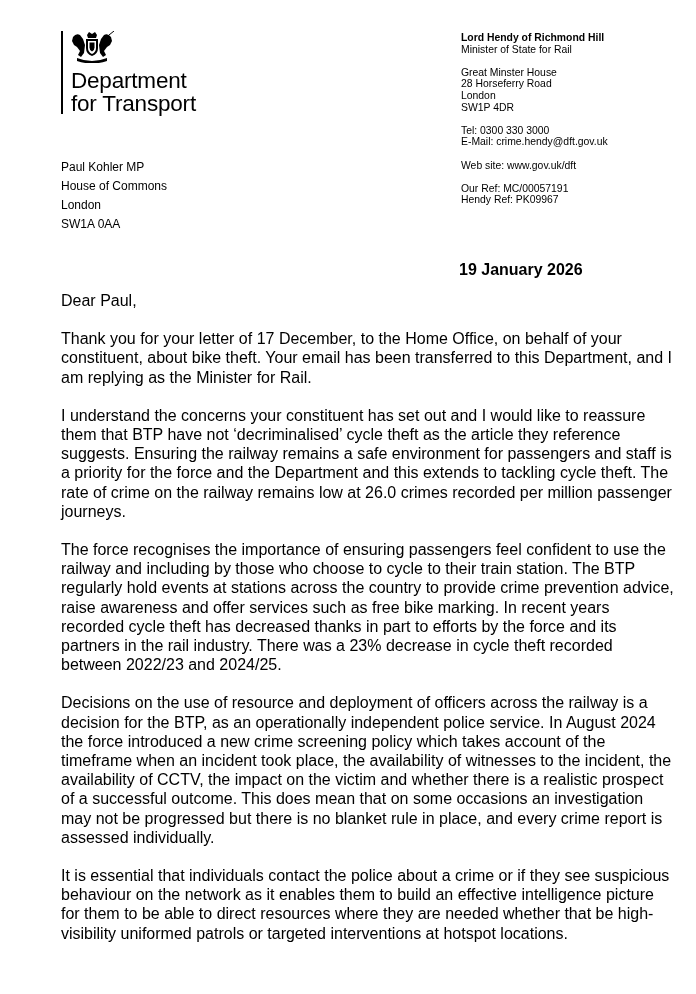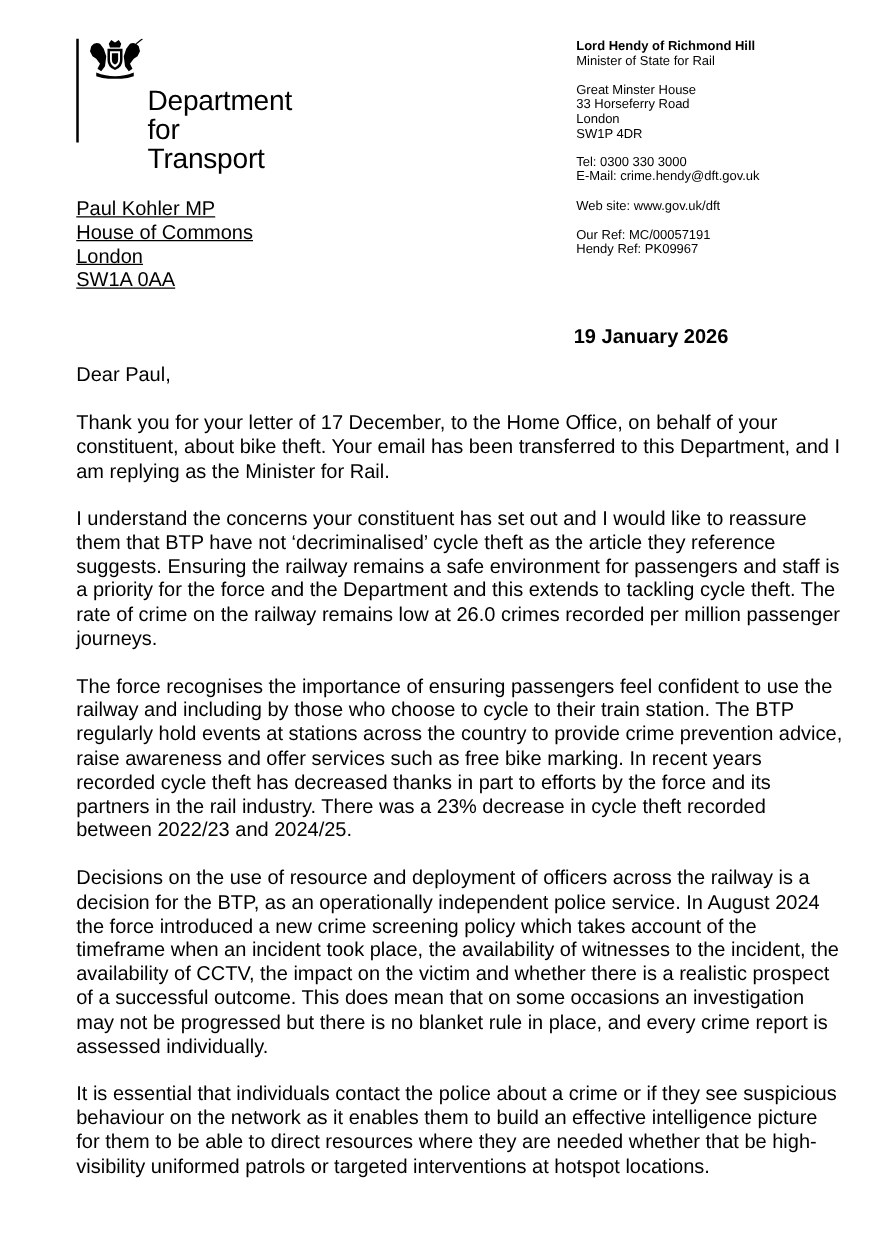--- a/index.html
+++ b/index.html
@@ -1,25 +1,25 @@
 <!DOCTYPE html>
 <html><head>
 <meta charset="utf-8">
 <style>
   html, body { margin:0; padding:0; background:#ffffff; }
   body { width:696px; height:994px; position:relative; overflow:hidden;
          font-family:"Liberation Sans", sans-serif; color:#000; }
   .logo { position:absolute; left:61px; top:31px; width:160px; height:90px; }
   .logo .bar { position:absolute; left:0; top:0; width:2px; height:83px; background:#000; }
   .logo .crest { position:absolute; left:8px; top:0; width:46px; height:32px; }
-  .logo .name { position:absolute; left:10px; top:38px; font-size:22.5px; line-height:23px; letter-spacing:-0.2px;margin-left:47px; }
+  .logo .name { position:absolute; left:10px; top:38px; font-size:22.5px; line-height:23px; letter-spacing:-0.2px; }
   .sender { position:absolute; left:461px; top:32px; font-size:10.4px; line-height:11.6px; }
   .sender .b { font-weight:bold; }
   .sender .gap { height:11.6px; }
-  .recipient { position:absolute; left:61px; top:158px; font-size:16px; line-height:19px;text-decoration:underline; }
+  .recipient { position:absolute; left:61px; top:158px; font-size:12px; line-height:19px; }
   .date { position:absolute; left:459px; top:260px; font-size:16px; line-height:19px;font-weight:bold; }
   .body { position:absolute; left:61px; top:291px; width:625px; font-size:16px; line-height:19.2px; }
   .body p { margin:0 12px 19px 0; }
   .body .salut { margin-bottom:19px; }
 </style>
 </head>
 <body>
 
 <div class="logo">
   <div class="bar"></div>
@@ -42,21 +42,21 @@
     <div>Department</div>
     <div>for Transport</div>
   </div>
 </div>
 
 <div class="sender">
   <div class="b">Lord Hendy of Richmond Hill</div>
   <div>Minister of State for Rail</div>
   <div class="gap"></div>
   <div>Great Minster House</div>
-  <div>33 Horseferry Road</div>
+  <div>28 Horseferry Road</div>
   <div>London</div>
   <div>SW1P 4DR</div>
   <div class="gap"></div>
   <div>Tel: 0300 330 3000</div>
   <div>E-Mail: crime.hendy@dft.gov.uk</div>
   <div class="gap"></div>
   <div>Web site: www.gov.uk/dft</div>
   <div class="gap"></div>
   <div>Our Ref: MC/00057191</div>
   <div>Hendy Ref: PK09967</div>

